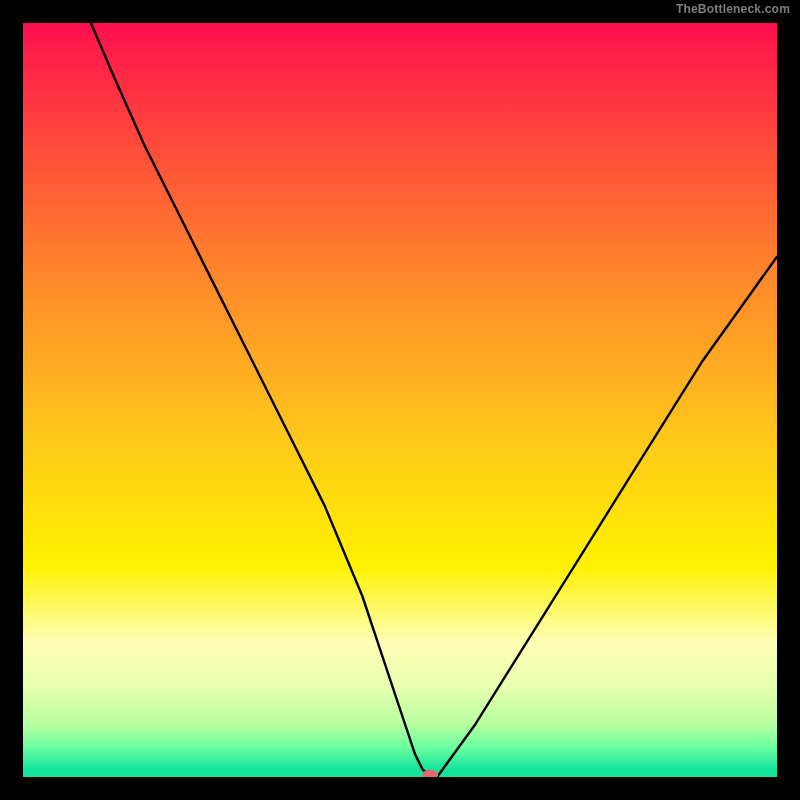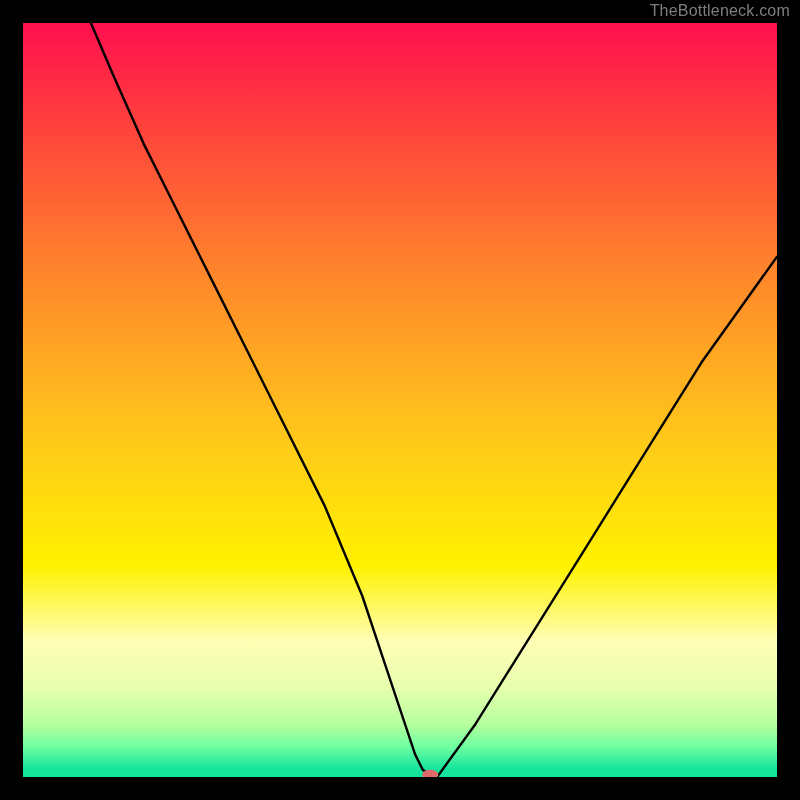--- a/index.html
+++ b/index.html
@@ -1,19 +1,19 @@
 <!DOCTYPE html>
 <html><head>
 <meta charset="utf-8">
 <style>
 :root{--w:800px;--h:800px;--plot-x:23px;--plot-y:23px;--plot-w:754px;--plot-h:754px}
 body{margin:0;background:#000;width:var(--w);height:var(--h);position:relative;font-family:Arial,Helvetica,sans-serif;overflow:hidden}
 .frame{position:absolute;inset:0;background:#000}
 .plot{position:absolute;left:var(--plot-x);top:var(--plot-y);width:var(--plot-w);height:var(--plot-h);overflow:hidden}
-.watermark{position:absolute;top:2px;right:10px;color:#7e7e7e;font-size:16px;letter-spacing:.2px;font-weight:400;z-index:5}
+.watermark{position:absolute;top:2px;right:10px;color:#7e7e7e;font-size:12px;letter-spacing:.2px;font-weight:700;z-index:5}
 svg{display:block}
 </style>
 </head>
 <body>
 
 <div class="frame">
   <div class="watermark">TheBottleneck.com</div>
 
   <div class="plot">
     <svg id="plot-svg" viewBox="0 0 754 754" width="754" height="754" preserveAspectRatio="none">

